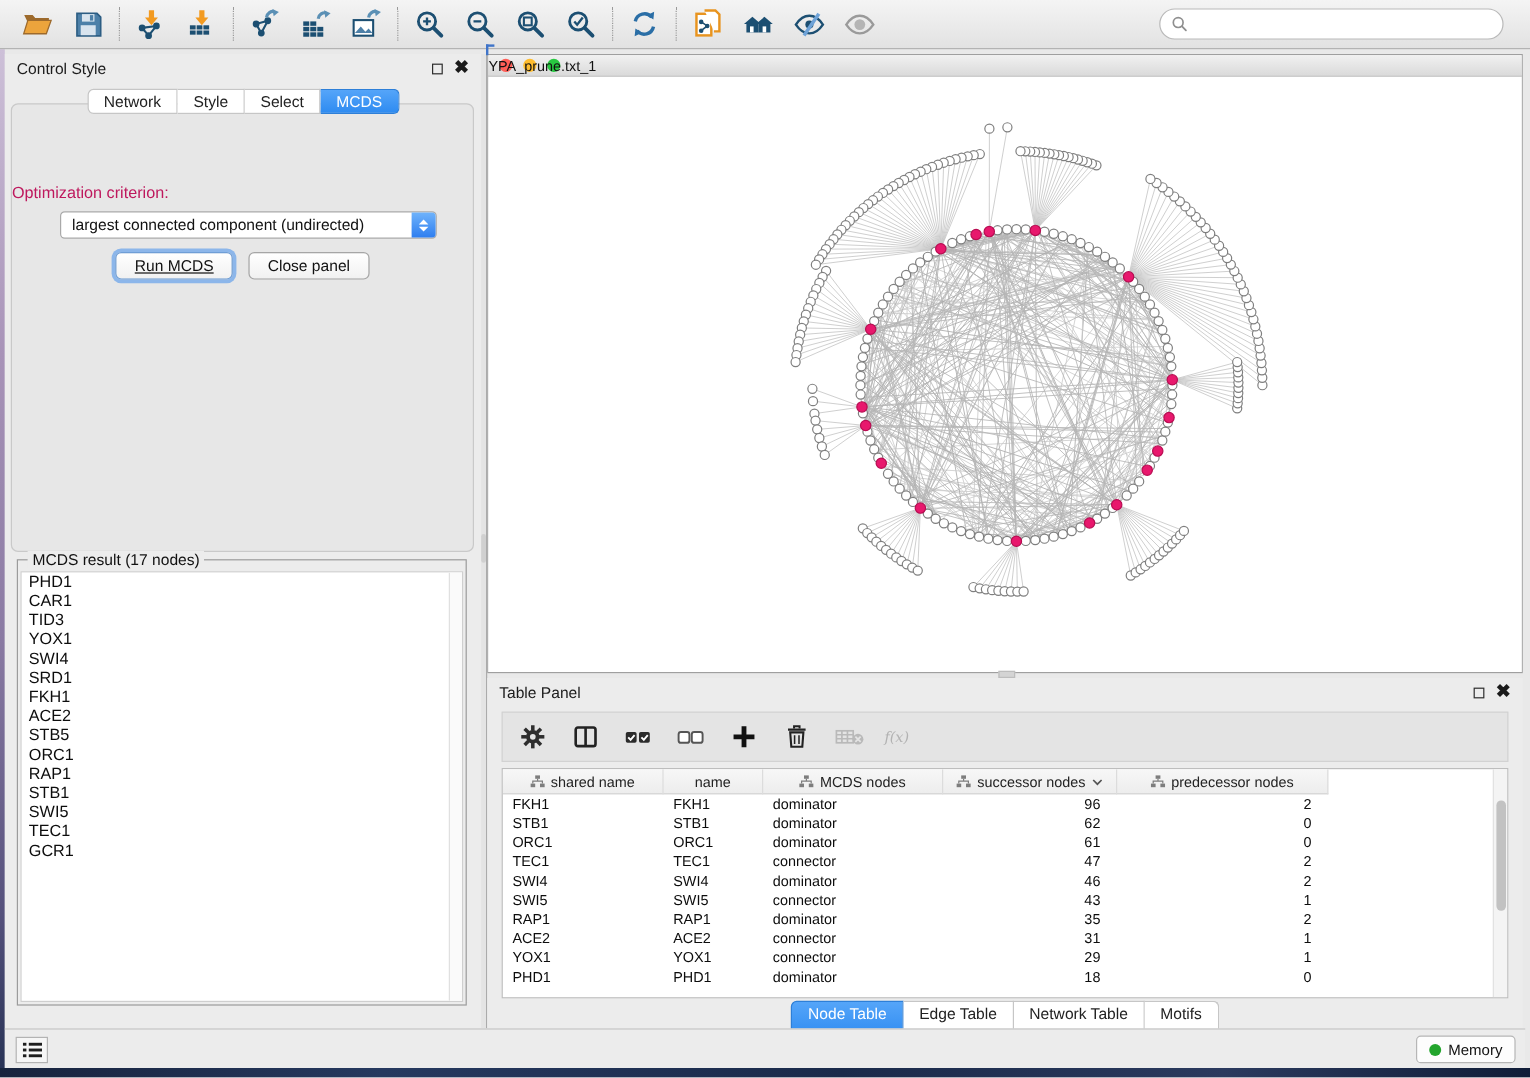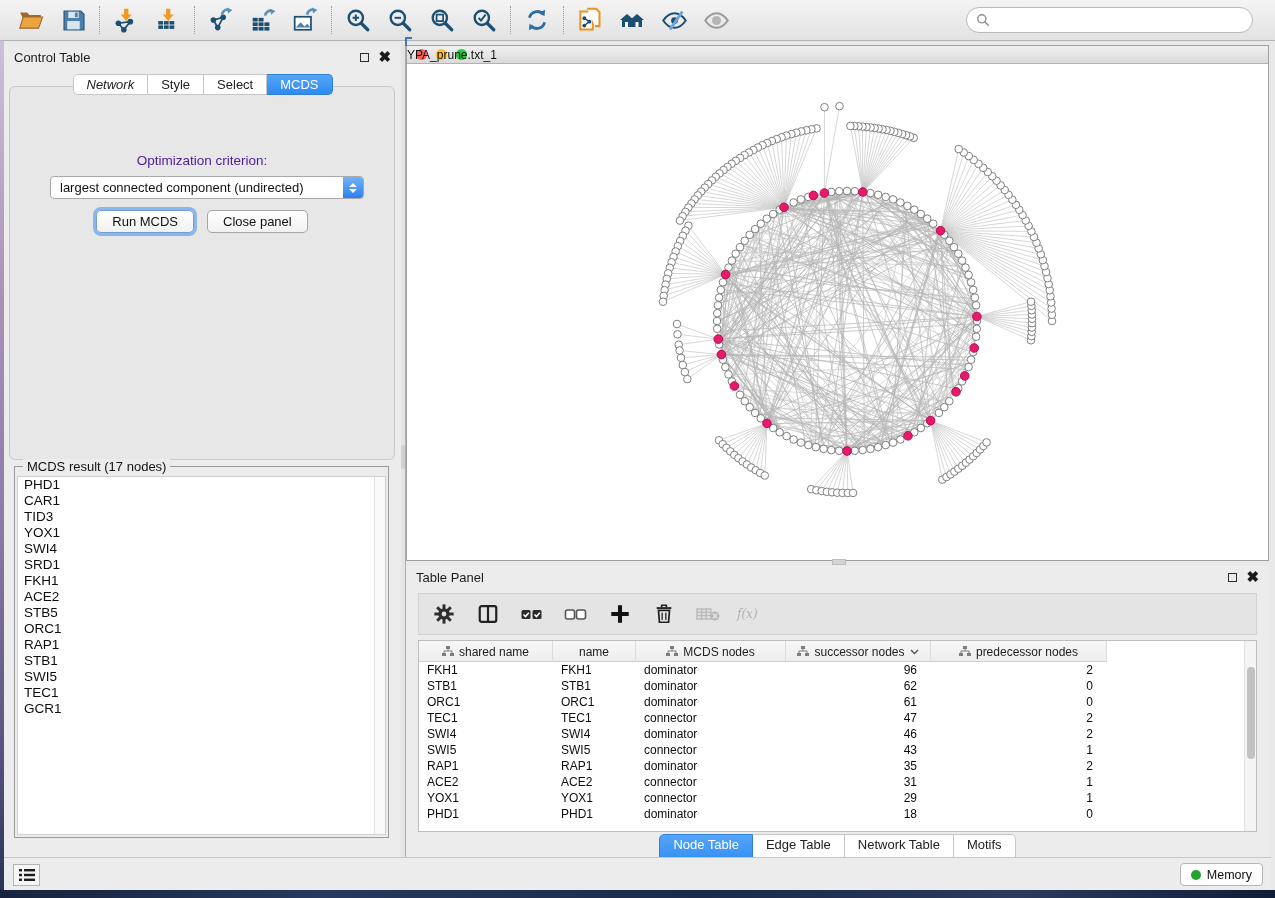--- a/index.html
+++ b/index.html
@@ -22,36 +22,36 @@
   
   .ctrl { position:absolute; left:4px; top:45px; width:397px; height:812px; background:#ececec; }
   .panel-head { position:absolute; left:0; top:0; right:0; height:24px; display:flex; align-items:center; padding:0 10px; }
   .panel-title { font-size:13px; color:#1c1c1c; }
   .panel-icons { margin-left:auto; display:flex; align-items:center; gap:9px; }
   .ico-float { width:9px; height:9px; border:1.6px solid #2e2e2e; }
   .ico-close { font-size:15px; font-weight:bold; color:#1a1a1a; line-height:10px; }
   .seg-tabs { position:absolute; left:50%; transform:translateX(-50%); top:29px; display:flex; z-index:3; }
   .seg-tab { height:21px; line-height:20px; padding:0 13px; font-size:13px; color:#222; background:#fff;
     border:1px solid #c6c6c6; border-left-width:0; }
-  .seg-tab:first-child { border-left-width:1px; border-radius:5px 0 0 5px;font-style:italic; }
+  .seg-tab:first-child { border-left-width:1px; border-radius:5px 0 0 5px; }
   .seg-tab:last-child { border-radius:0 5px 5px 0; }
   .seg-tab.active { background:linear-gradient(#55a5f9,#2e8bf1); color:#fff; border-color:#2d7fd8; }
   .ctrl-inner { position:absolute; left:5px; right:6px; top:41px; height:374px; background:#e7e7e7;
     border:1px solid #c9c9c9; border-radius:6px; }
-  .opt-label { position:absolute; left:0; right:0; top:66px; text-align:center; font-size:13.5px; color:#4c1d95; }
+  .opt-label { position:absolute; left:0; right:0; top:66px; text-align:left; font-size:13.5px; color:#be185d; }
   .mcds-select { position:absolute; left:40px; top:89px; width:314px; height:23px; background:#fff;
     border:1px solid #a9a9a9; border-radius:4px; font-size:13px; color:#111; line-height:21px; padding-left:9px; }
   .sel-step { position:absolute; right:0; top:0; bottom:0; width:20px; border-radius:0 3px 3px 0;
     background:linear-gradient(#6fb3fb,#2e7ef0); display:flex; flex-direction:column; align-items:center; justify-content:center; gap:2px; }
   .chev-up { width:0; height:0; border-left:4px solid transparent; border-right:4px solid transparent; border-bottom:4px solid #fff; }
   .chev-dn { width:0; height:0; border-left:4px solid transparent; border-right:4px solid transparent; border-top:4px solid #fff; }
   .btn-row { position:absolute; left:0; right:0; top:123px; display:flex; justify-content:center; gap:13px; }
   .pbtn { height:23px; line-height:21px; padding:0 15px; font-size:13px; color:#111;
     background:linear-gradient(#ffffff,#f1f1f1); border:1px solid #a6a6a6; border-radius:5px; }
-  .pbtn.focus { box-shadow:0 0 0 3px rgba(110,165,235,.75); border-color:#6f9ed6; }
+  .pbtn.focus { box-shadow:0 0 0 3px rgba(110,165,235,.75); border-color:#6f9ed6;text-decoration:underline; }
   .groupbox { position:absolute; left:10px; width:375px; top:421px; height:372px; border:1px solid #9b9b9b; }
   .legend { position:absolute; left:8px; top:-8px; background:#ececec; padding:0 4px; font-size:13px; color:#111; }
   .mcds-list { position:absolute; left:2px; right:2px; top:9px; bottom:2px; background:#fff; border:1px solid #cfcfcf; overflow:hidden; }
   .mcds-scroll { position:absolute; right:0; top:0; bottom:0; width:11px; background:#fafafa; border-left:1px solid #e0e0e0; }
   .mcds-item { font-size:13.5px; line-height:16px; padding-left:6px; color:#0d0d0d; }
   
   .netwin { position:absolute; left:406px; top:45px; width:863px; height:516px; background:#fff; border:1px solid #9f9f9f; }
   .corner-mark { position:absolute; left:-2px; top:-9px; width:7px; height:9px; border-left:2px solid #3f74c9; border-top:2px solid #3f74c9; }
   .nettitle { position:absolute; left:0; top:0; right:0; height:18px; background:linear-gradient(#f1f1f1,#dadada);
     border-bottom:1px solid #b2b2b2; display:flex; align-items:center; }
@@ -245,21 +245,21 @@
       <svg width="14" height="14" viewBox="0 0 24 24">
           <circle cx="10" cy="10" r="7" stroke="#8f8f8f" stroke-width="2.4" fill="none"></circle>
           <line x1="15.5" y1="15.5" x2="21" y2="21" stroke="#8f8f8f" stroke-width="2.6" stroke-linecap="round"></line>
         </svg>
       <input type="text" placeholder="" style="">
     </div>
   </div>
 
   <div class="ctrl">
     <div class="panel-head">
-      <span class="panel-title">Control Table</span>
+      <span class="panel-title">Control Style</span>
       <span class="panel-icons">
         <span class="ico-float"></span>
         <span class="ico-close">✖</span>
       </span>
     </div>
     <div class="seg-tabs" id="ctrl-tabs">
         <div class="seg-tab">Network</div>
         <div class="seg-tab">Style</div>
         <div class="seg-tab">Select</div>
         <div class="seg-tab active">MCDS</div>

